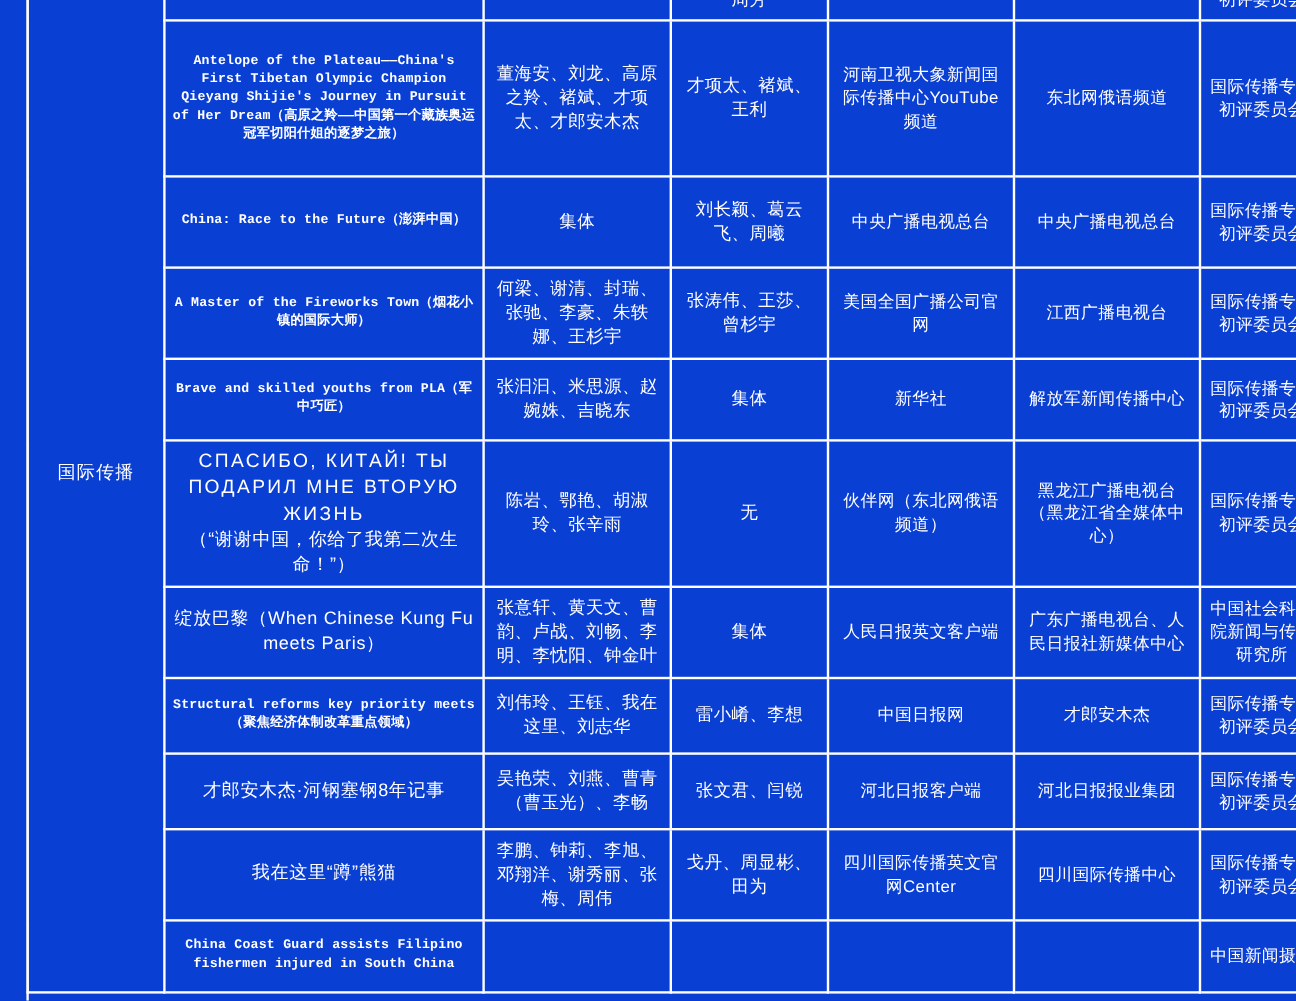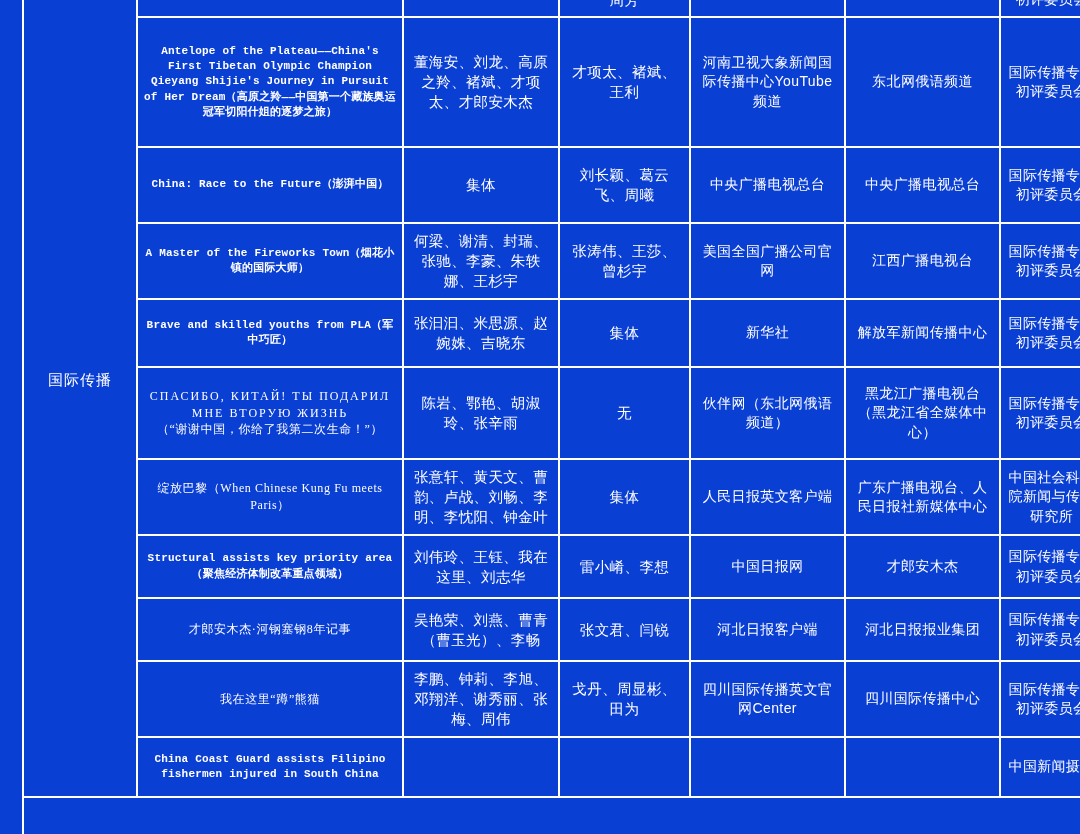--- a/index.html
+++ b/index.html
@@ -68,40 +68,40 @@
     letter-spacing: 1px;
     line-height: 1.7;
   }
   .title {
     font-size: 11px;
     font-family: "Liberation Mono", monospace;
     letter-spacing: 0.2px;
     font-weight: bold;
   }
   .title-cn {
-    font-size: 12px;
-    font-family: Liberation Serif, serif;
+    font-size: 15px;
+    font-family: Liberation Sans, sans-serif;
     letter-spacing: 0.6px;
   }
   .people {
     font-size: 14.5px;
     letter-spacing: 0.4px;
   }
   .org {
     font-size: 14px;
     letter-spacing: 0.4px;
   }
   .cmte {
     font-size: 14px;
     letter-spacing: 0.3px;
   }
   .cyr {
-    font-size: 12px;
+    font-size: 16px;
     letter-spacing: 2px;
-    font-family: Liberation Serif, serif;
+    font-family: Liberation Sans, sans-serif;
   }
   .clip-top td { padding-top: 0; padding-bottom: 6px; }
 </style>
 </head>
 <body>
 
 <div class="page">
   <div class="left-rail"></div>
 
   <div class="table-wrap">
@@ -178,21 +178,21 @@
         <tr style="height:76px;">
           <td class="title-cn">绽放巴黎（When Chinese Kung Fu meets Paris）</td>
           <td class="people">张意轩、黄天文、曹韵、卢战、刘畅、李明、李忱阳、钟金叶</td>
           <td class="people">集体</td>
           <td class="org">人民日报英文客户端</td>
           <td class="org">广东广播电视台、人民日报社新媒体中心</td>
           <td class="cmte">中国社会科学院新闻与传播研究所</td>
         </tr>
 
         <tr style="height:63px;">
-          <td class="title">Structural assists key priority area（聚焦经济体制改革重点领域）</td>
+          <td class="title">Structural reforms key priority meets（聚焦经济体制改革重点领域）</td>
           <td class="people">刘伟玲、王钰、我在这里、刘志华</td>
           <td class="people">雷小崤、李想</td>
           <td class="org">中国日报网</td>
           <td class="org">才郎安木杰</td>
           <td class="cmte">国际传播专项初评委员会</td>
         </tr>
 
         <tr style="height:63px;">
           <td class="title-cn">才郎安木杰·河钢塞钢8年记事</td>
           <td class="people">吴艳荣、刘燕、曹青（曹玉光）、李畅</td>

